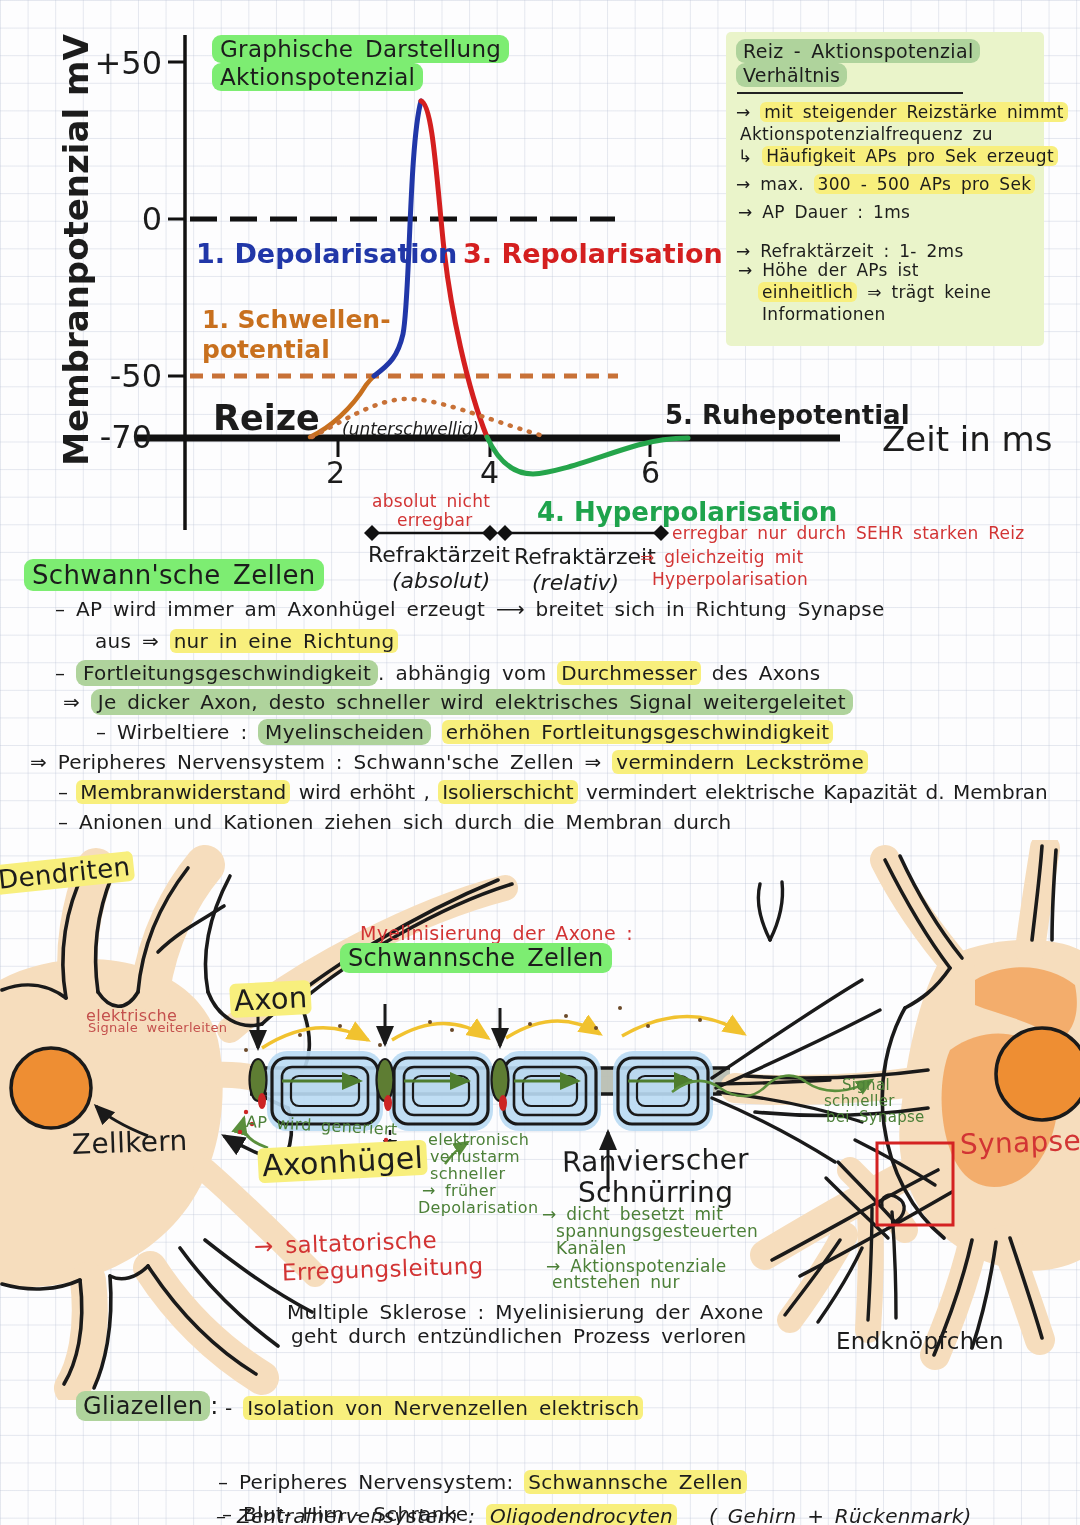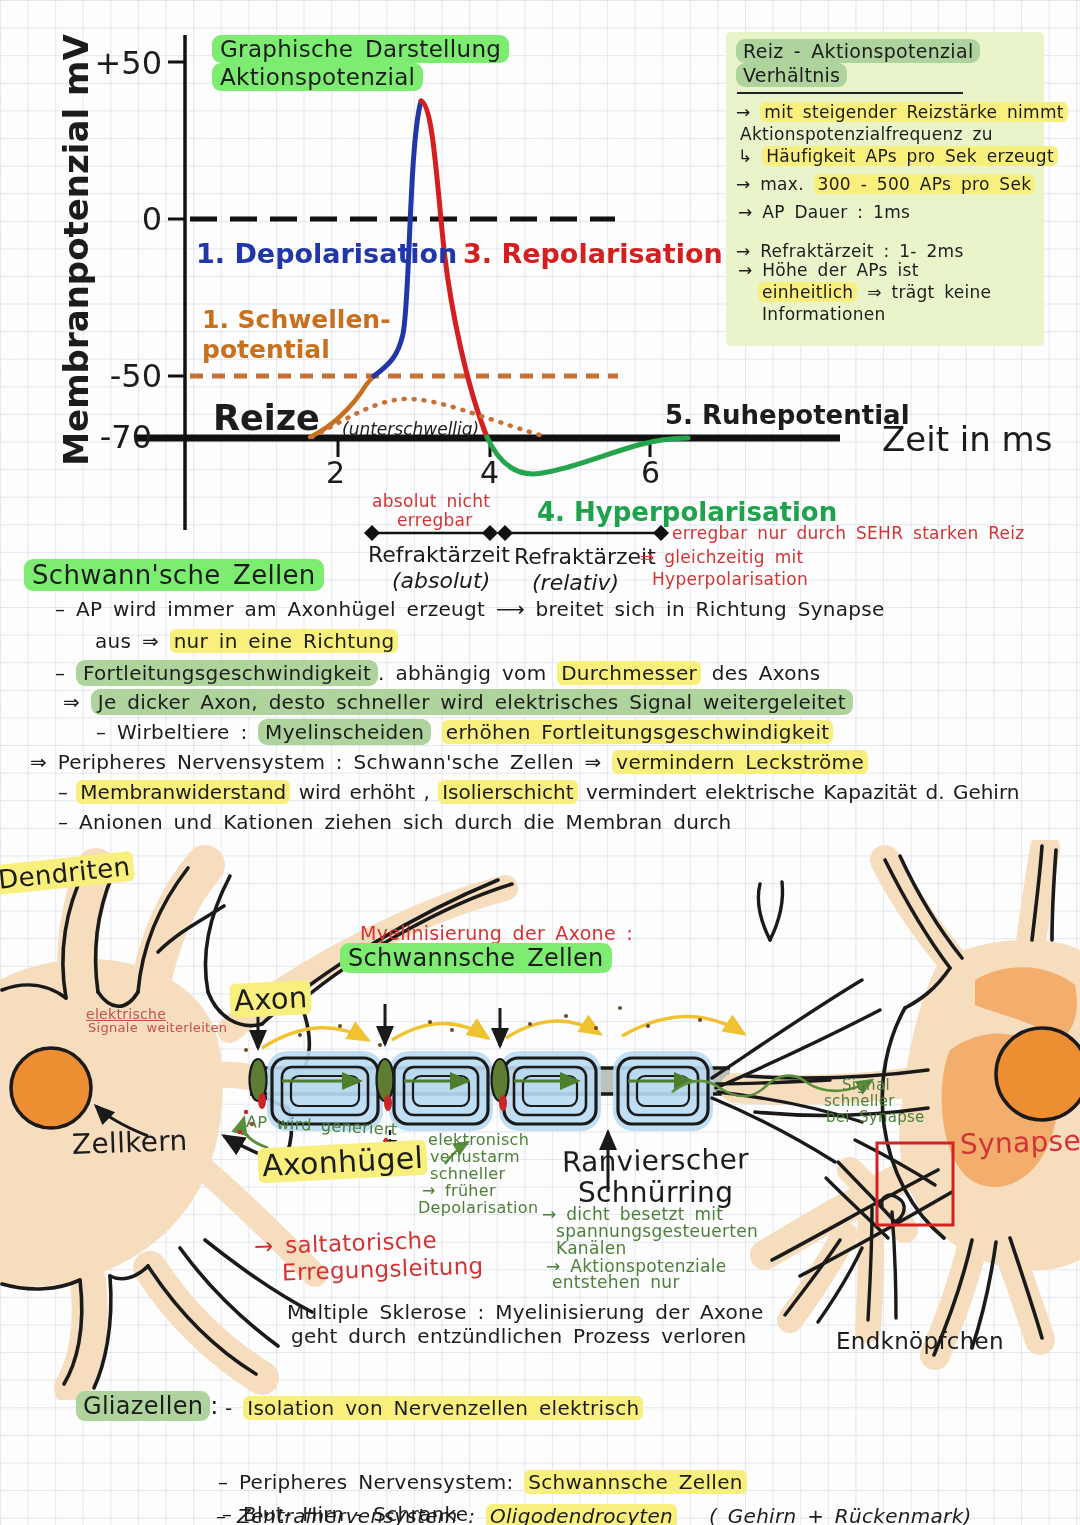--- a/index.html
+++ b/index.html
@@ -101,21 +101,21 @@
     <div class="abs t hw" style="left:36px;top:272px;font-size:17px;">Informationen</div>
   </div>
 
   <div class="abs t hw" style="left:24px;top:560px;font-size:26px;"><span class="hl-g">Schwann'sche Zellen</span></div>
   <div class="abs t hw" style="left:55px;top:597px;font-size:20px;">– AP wird immer am Axonhügel erzeugt ⟶ breitet sich in Richtung Synapse</div>
   <div class="abs t hw" style="left:95px;top:629px;font-size:20px;"><span>aus ⇒</span> <span class="hl-y">nur in eine Richtung</span></div>
   <div class="abs t hw" style="left:55px;top:661px;font-size:20px;"><span>–</span> <span class="hl-s">Fortleitungsgeschwindigkeit</span><span>. abhängig vom</span> <span class="hl-y">Durchmesser</span> <span>des Axons</span></div>
   <div class="abs t hw" style="left:30px;top:690px;font-size:20px;padding-left:33px;"><span>⇒</span> <span class="hl-s">Je dicker Axon, desto schneller wird elektrisches Signal weitergeleitet</span></div>
   <div class="abs t hw" style="left:58px;top:720px;font-size:20px;margin-left:38px;"><span>– Wirbeltiere :</span> <span class="hl-s">Myelinscheiden</span> <span class="hl-y">erhöhen Fortleitungsgeschwindigkeit</span></div>
   <div class="abs t hw" style="left:30px;top:750px;font-size:20px;"><span>⇒ Peripheres Nervensystem :  Schwann'sche Zellen ⇒</span> <span class="hl-y">vermindern Leckströme</span></div>
-  <div class="abs t hw" style="left:58px;top:780px;font-size:20px;letter-spacing:0;word-spacing:2px;"><span>–</span> <span class="hl-y">Membranwiderstand</span> <span>wird erhöht ,</span> <span class="hl-y">Isolierschicht</span> <span>vermindert elektrische Kapazität d. Gehirn</span></div>
+  <div class="abs t hw" style="left:58px;top:780px;font-size:20px;letter-spacing:0;word-spacing:2px;"><span>–</span> <span class="hl-y">Membranwiderstand</span> <span>wird erhöht ,</span> <span class="hl-y">Isolierschicht</span> <span>vermindert elektrische Kapazität d. Membran</span></div>
   <div class="abs t hw" style="left:58px;top:810px;font-size:20px;">– Anionen und Kationen ziehen sich durch die Membran durch</div>
 
   <svg class="abs" style="left:0;top:840px;" width="1080" height="560" viewBox="0 0 1080 560">
     <defs>
       <marker id="aB" markerWidth="9" markerHeight="9" refX="6" refY="3" orient="auto">
           <path d="M0,0 L7,3 L0,6 Z" fill="#1a1a1a"></path>
         </marker>
       <marker id="aG" markerWidth="9" markerHeight="9" refX="6" refY="3" orient="auto">
           <path d="M0,0 L7,3 L0,6 Z" fill="#4e7d2e"></path>
         </marker>
@@ -303,21 +303,21 @@
       <path d="M 1010,398 C 1024,440 1034,470 1042,498"></path>
     </g>
     <path d="M 672,252 C 690,238 706,238 720,248 C 738,260 754,258 766,246 C 778,234 794,232 806,242 C 826,256 852,252 872,240" stroke="#5a8f3c" stroke-width="2.6" fill="none" marker-end="url(#aDG)"></path>
     <rect x="877" y="303" width="76" height="82" fill="none" stroke="#d42222" stroke-width="3"></rect>
   </svg>
 
   <div class="abs t hw" style="left:-6px;top:858px;font-size:26px;transform:rotate(-6deg);"><span class="hl-y">Dendriten</span></div>
   <div class="abs t red hw" style="left:360px;top:922px;font-size:19px;">Myelinisierung  der Axone :</div>
   <div class="abs t hw" style="left:340px;top:944px;font-size:24px;"><span class="hl-g">Schwannsche  Zellen</span></div>
   <div class="abs t hw" style="left:230px;top:982px;font-size:29px;transform:rotate(-3deg);"><span class="hl-y">Axon</span></div>
-  <div class="abs t hw" style="left:86px;top:1006px;font-size:14px;color:#c4504d;text-decoration:underline;">elektrische</div>
+  <div class="abs t hw" style="left:86px;top:1006px;font-size:16px;color:#c4504d;">elektrische</div>
   <div class="abs t hw" style="left:88px;top:1020px;font-size:13px;color:#c4504d;">Signale weiterleiten</div>
   <div class="abs t hw" style="left:72px;top:1126px;font-size:28px;transform:rotate(-2deg);">Zellkern</div>
   <div class="abs t grn hw" style="left:246px;top:1116px;font-size:16px;transform:rotate(3deg);">AP wird generiert</div>
   <div class="abs t hw" style="left:258px;top:1144px;font-size:30px;transform:rotate(-3deg);"><span class="hl-y">Axonhügel</span></div>
   <div class="abs t grn hw" style="left:428px;top:1130px;font-size:16px;">elektronisch</div>
   <div class="abs t grn hw" style="left:430px;top:1147px;font-size:16px;">verlustarm</div>
   <div class="abs t grn hw" style="left:430px;top:1164px;font-size:16px;">schneller</div>
   <div class="abs t grn hw" style="left:422px;top:1181px;font-size:16px;">→ früher</div>
   <div class="abs t grn hw" style="left:418px;top:1198px;font-size:16px;">Depolarisation</div>
   <div class="abs t hw" style="left:562px;top:1144px;font-size:28px;transform:rotate(-1deg);">Ranvierscher</div>

